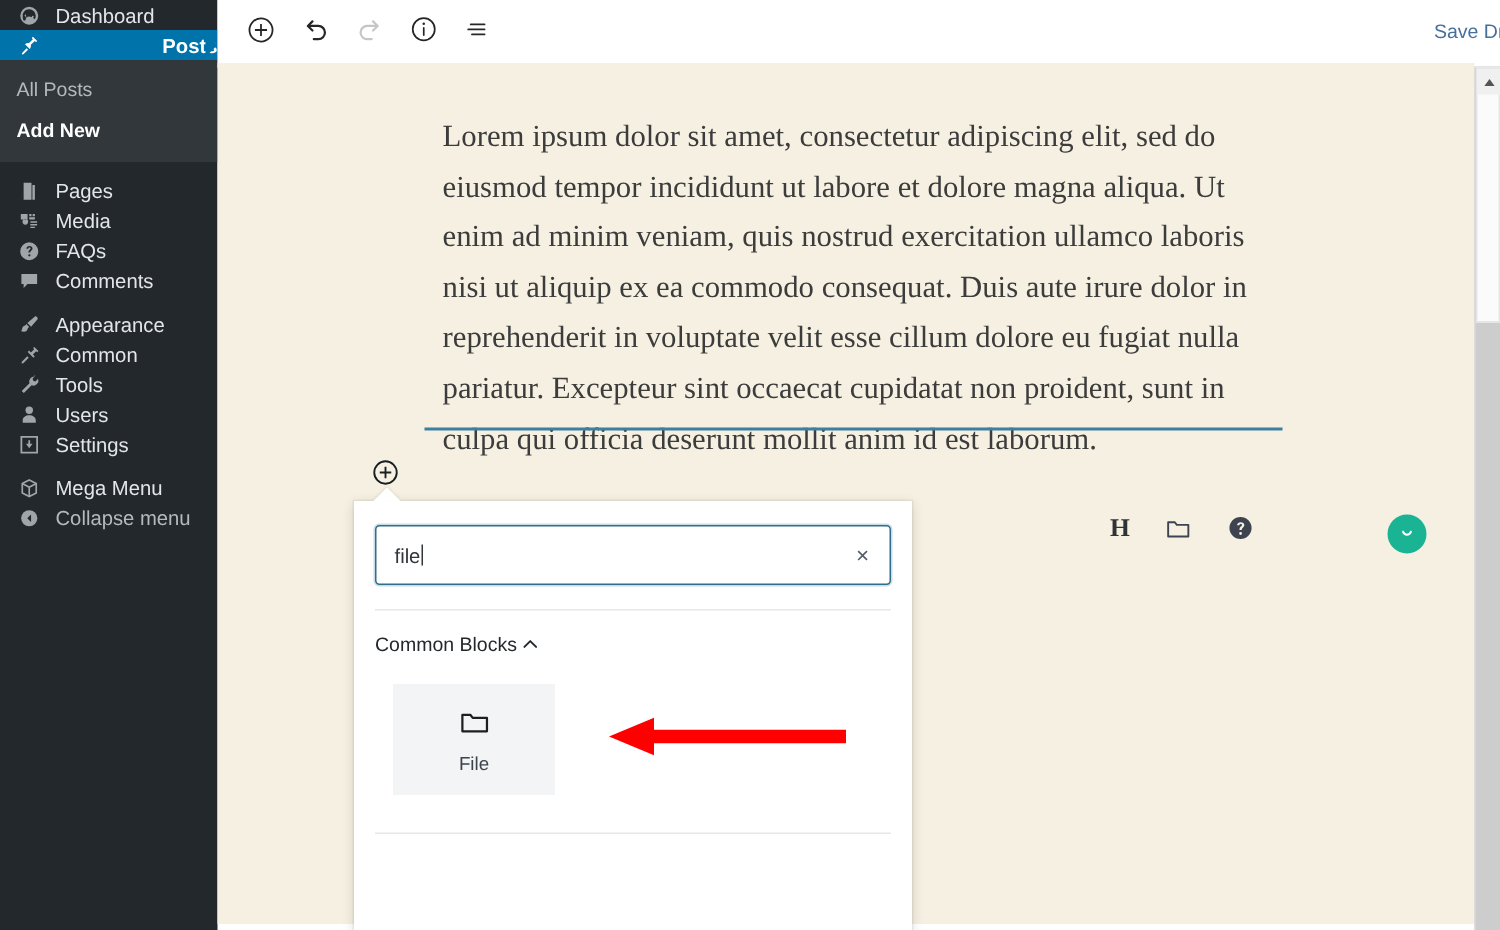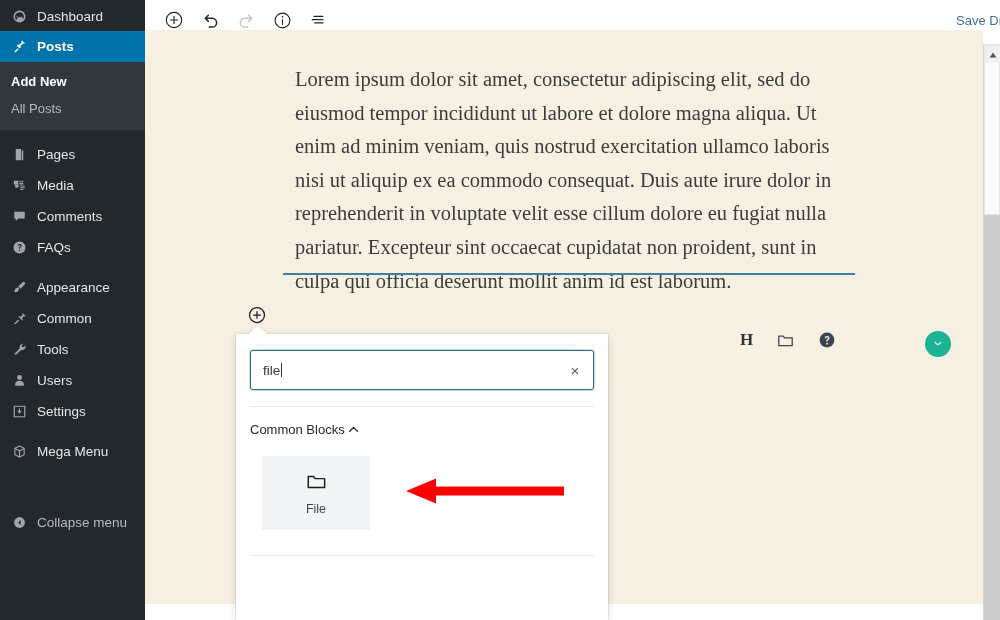--- a/index.html
+++ b/index.html
@@ -14,48 +14,48 @@
   
   #sidebar {
     position: absolute; left: 0; top: 0;
     width: 145px; height: 620px;
     background: #23282d;
     color: #b4b9be;
     font-size: 13.5px;
   }
   .nav-item {
     display: flex; align-items: center;
-    height: 31px; padding-left: 9px;
+    height: 20px; padding-left: 9px;
     color: #e3e6e8; white-space: nowrap;
   }
   .nav-item.top { padding-top: 1px; }
   .nav-item .ico {
     width: 21px; min-width: 21px; height: 20px;
     display: flex; align-items: center; justify-content: center;
     color: #a0a5aa; margin-right: 7px;
   }
   .nav-item .ico svg { display: block; }
   .nav-item.active {
     background: #0073aa; color: #fff;
-    position: relative; font-weight: 600;
+    position: relative; font-weight: 600; justify-content: space-between;
   }
   .nav-item.active .ico { color: #fff; }
   .nav-item.active::after {
     content: ""; position: absolute; right: -8px; top: 50%;
     margin-top: -8px; border: 8px solid transparent;
     border-left-color: #0073aa;
   }
   #submenu { background: #32373c; padding: 6px 0 8px 0; }
   .sub-item {
     padding: 5px 0 5px 11px; font-size: 13px;
     color: #b4b9be; line-height: 17px;
   }
   .sub-item.current { color: #ffffff; font-weight: 700; }
   .nav-gap { height: 9px; }
-  .collapse-item { color: #b4b9be; margin-top: 40px; }
+  .collapse-item { color: #b4b9be; }
 
   
   #topbar {
     position: absolute; left: 145px; top: 0;
     width: 855px; height: 45px;
     background: #ffffff;
     border-bottom: 1px solid #e2e4e7;
     display: flex; align-items: center;
   }
   #toolbar-left { display: flex; align-items: center; padding-left: 11px; }
@@ -67,21 +67,21 @@
   .tb-btn.disabled { color: #c6c6c6; }
   #save-draft {
     position: absolute; right: 0px; top: 13px;
     font-size: 13px; color: #44709a;
     white-space: nowrap; overflow: hidden;
     width: 44px;
   }
 
   
   #canvas {
-    position: absolute; left: 145px; top: 30px;
+    position: absolute; left: 145px; top: 42px;
     width: 838px; height: 574px;
     background: #f5f0e1;
   }
   #paragraph {
     position: absolute; left: 150px; top: 33px;
     width: 545px;
     font-family: "Liberation Serif", serif;
     font-size: 20.5px; line-height: 33.6px;
     color: #3c3c3c; text-align: left;
   }
@@ -216,26 +216,26 @@
     <div class="nav-item active">
       <span class="ico">
         <svg width="15" height="15" viewBox="0 0 20 20" fill="currentColor">
             <path d="M13.3 2.1l-1.1 1.1 1 1-3.4 3.4c-1.2-.3-2.6 0-3.6 1l4.2 4.2c1-1 1.3-2.4 1-3.6L15 5.8l1 1 1.1-1.1-3.8-3.6zM7.7 12.3L3.6 16.4l-.2 1.4 1.4-.2 4.1-4.1-1.2-1.2z"></path>
           </svg>
       </span>
       <span>Posts</span>
     </div>
 
     <div id="submenu">
+      <div class="sub-item">
+        <span>All Posts</span>
+      </div>
       <div class="sub-item current">
         <span>Add New</span>
       </div>
-      <div class="sub-item">
-        <span>All Posts</span>
-      </div>
     </div>
 
     <div class="nav-gap"></div>
 
     <div class="nav-item">
       <span class="ico">
         <svg width="15" height="15" viewBox="0 0 20 20" fill="currentColor">
             <path d="M5 2.5h7v15H5zM12.8 4.5h2.2v13h-2.2z"></path>
           </svg>
       </span>
@@ -247,33 +247,33 @@
         <svg width="15" height="15" viewBox="0 0 20 20" fill="currentColor">
             <path d="M2.5 3.5h6v5h-6zM10 3.5h2v2h-2zM13 3.5h2v2h-2zM10 6.5h5v2h-5zM4 10.5a2.5 2.5 0 105 0 2.5 2.5 0 00-5 0zM11 10h6v1.3h-6zM11 12.4h6v1.3h-6zM11 14.8h4v1.3h-4z"></path>
           </svg>
       </span>
       <span>Media</span>
     </div>
 
     <div class="nav-item">
       <span class="ico">
         <svg width="15" height="15" viewBox="0 0 20 20" fill="currentColor">
+            <path d="M10 2a8 8 0 100 16 8 8 0 000-16zm.1 12.6a1 1 0 110-2 1 1 0 010 2zm1.6-5.1c-.6.5-.8.8-.8 1.4v.3H9.3v-.4c0-1 .4-1.6 1.1-2.2.6-.5.8-.7.8-1.1 0-.5-.4-.8-1-.8s-1.1.4-1.1 1H7.5c0-1.4 1-2.3 2.7-2.3 1.6 0 2.7.8 2.7 2.1 0 .8-.4 1.4-1.2 2z"></path>
+          </svg>
+      </span>
+      <span>FAQs</span>
+    </div>
+
+    <div class="nav-item">
+      <span class="ico">
+        <svg width="15" height="15" viewBox="0 0 20 20" fill="currentColor">
             <path d="M3 3.5h14v9H8.5L5 16v-3.5H3z"></path>
           </svg>
       </span>
       <span>Comments</span>
-    </div>
-
-    <div class="nav-item">
-      <span class="ico">
-        <svg width="15" height="15" viewBox="0 0 20 20" fill="currentColor">
-            <path d="M10 2a8 8 0 100 16 8 8 0 000-16zm.1 12.6a1 1 0 110-2 1 1 0 010 2zm1.6-5.1c-.6.5-.8.8-.8 1.4v.3H9.3v-.4c0-1 .4-1.6 1.1-2.2.6-.5.8-.7.8-1.1 0-.5-.4-.8-1-.8s-1.1.4-1.1 1H7.5c0-1.4 1-2.3 2.7-2.3 1.6 0 2.7.8 2.7 2.1 0 .8-.4 1.4-1.2 2z"></path>
-          </svg>
-      </span>
-      <span>FAQs</span>
     </div>
 
     <div class="nav-gap"></div>
 
     <div class="nav-item">
       <span class="ico">
         <svg width="15" height="15" viewBox="0 0 20 20" fill="currentColor">
             <path d="M16.5 2.8c-.5-.5-1.2-.5-1.7 0L8.3 8.4l3.3 3.3 5.6-6.4c.5-.5.5-1.2 0-1.7l-.7-.8zM7.4 9.4l-.9 1.3c-1.4.2-2.6 1.3-2.8 2.8-.1.8-.4 1.5-1 2.1 1 .6 2.4.8 3.6.4 1.4-.4 2.3-1.6 2.4-3l1.2-.9L7.4 9.4z"></path>
           </svg>
       </span>

